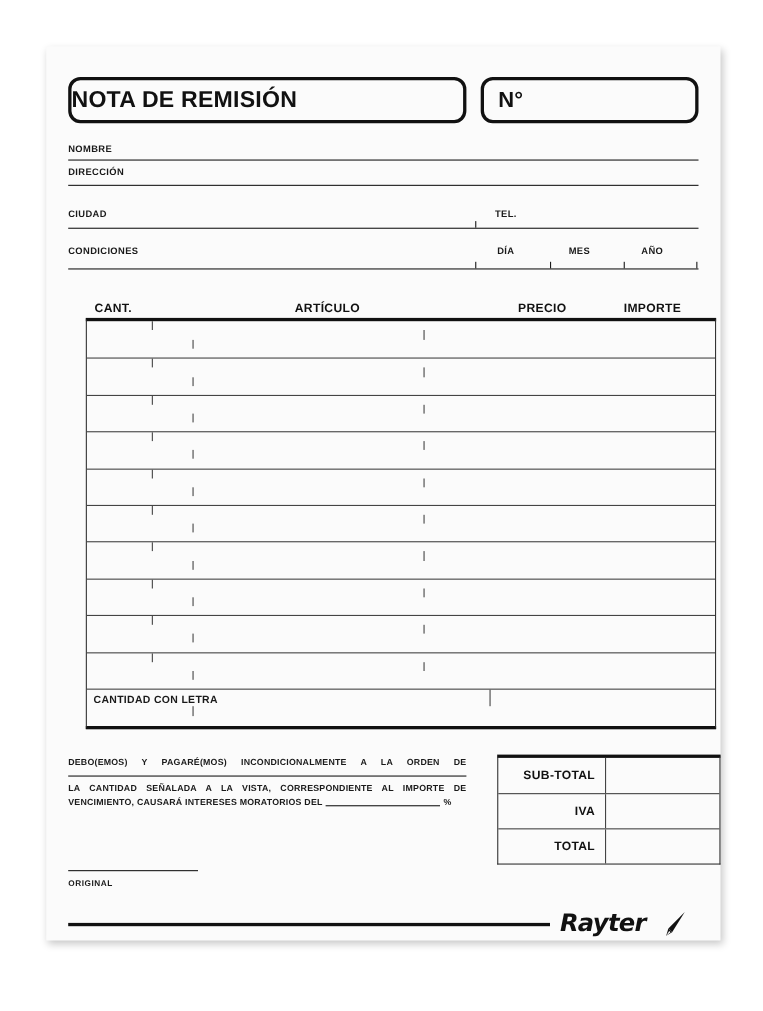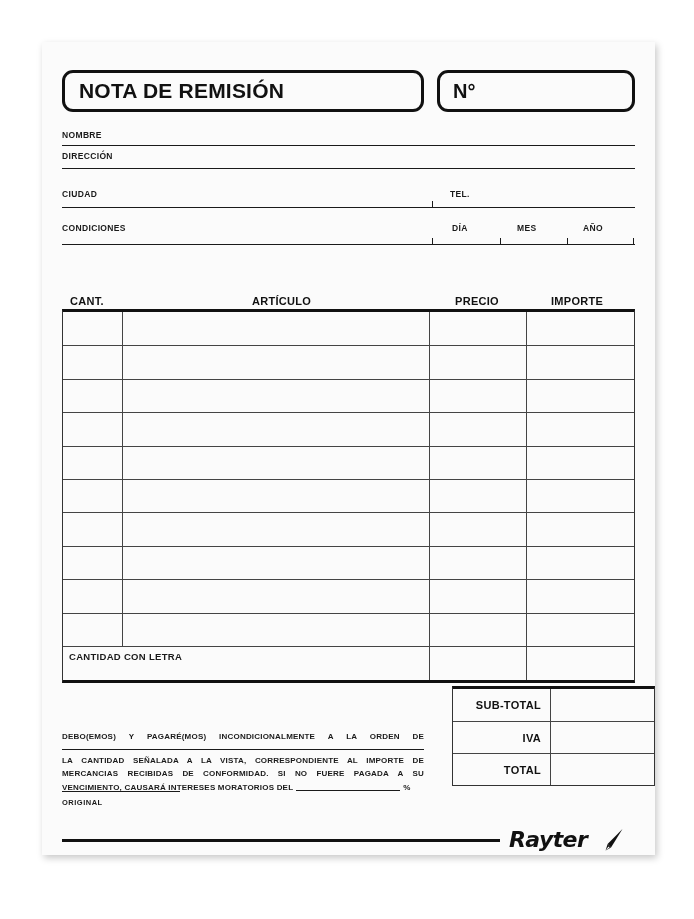--- a/index.html
+++ b/index.html
@@ -50,21 +50,20 @@
   .hdr-box {
     border: 3px solid #111;
     border-radius: 11px;
     background: #fbfbfb;
     display: flex;
     align-items: center;
     box-sizing: border-box;
   }
   .hdr-title {
     width: 362px;
-    padding-left: 14px;
   }
   .hdr-no {
     width: 198px;
     margin-left: 13px;
     padding-left: 13px;
   }
   .hdr-title-text {
     font-size: 21px;
     font-weight: 700;
     letter-spacing: 0.2px;
@@ -97,24 +96,23 @@
   }
   .tick {
     position: absolute;
     background: #1a1a1a;
     width: 1.4px;
   }
 
   
   #table {
     position: absolute;
-    left: 20px;
+    left: 36px;
     top: 227px;
     width: 573px;
-    margin-top: 20px;
   }
   .thead {
     position: relative;
     height: 20px;
   }
   .th {
     position: absolute;
     font-size: 11px;
     font-weight: 700;
     letter-spacing: 0.3px;
@@ -125,20 +123,21 @@
     border-top: 3px solid #111;
     border-bottom: 3px solid #111;
     border-left: 1.5px solid #333;
     border-right: 1.5px solid #333;
     box-sizing: border-box;
   }
   .trow {
     display: flex;
     height: 33.4px;
     box-sizing: border-box;
+    flex-direction: column;
   }
   .trow + .trow { border-top: 1.5px solid #444; }
   .tcell {
     box-sizing: border-box;
     height: 100%;
   }
   .c-cant   { width: 60px;  border-right: 1.5px solid #444; }
   .c-art    { width: 307px; border-right: 1.5px solid #444; }
   .c-precio { width: 97px;  border-right: 1.5px solid #444; }
   .c-importe{ width: 106px; }
@@ -162,21 +161,20 @@
     position: absolute;
     left: 20px;
     top: 644px;
     width: 573px;
   }
   #legal {
     position: absolute;
     left: 0;
     top: 0;
     width: 362px;
-    margin-top: 44px;
   }
   .legal-line {
     font-size: 8px;
     font-weight: 600;
     letter-spacing: 0.2px;
     color: #1a1a1a;
     text-align: justify;
     text-align-last: justify;
     line-height: 13.5px;
     white-space: nowrap;
@@ -413,21 +411,20 @@
           </div>
         </div>
       </div>
 
       <div id="bottom">
         <div id="legal">
           <div class="legal-line legal-top">DEBO(EMOS)  Y  PAGARÉ(MOS)  INCONDICIONALMENTE  A  LA  ORDEN  DE</div>
           <div class="legal-rule"></div>
           <div class="legal-body">
             <div class="legal-line lb">LA CANTIDAD SEÑALADA A LA VISTA, CORRESPONDIENTE AL IMPORTE DE</div>
-            <div class="legal-line lb">MERCANCIAS RECIBIDAS DE CONFORMIDAD. SI NO FUERE PAGADA A SU</div>
             <div class="legal-line" style="text-align:left; text-align-last:left;"><span>VENCIMIENTO, CAUSARÁ INTERESES MORATORIOS DEL</span><span class="blank-inline"></span><span>%</span></div>
           </div>
         </div>
 
         <div id="totals">
           <div class="tot-row">
             <div class="tot-label">SUB-TOTAL</div>
             <div class="tot-val"></div>
           </div>
           <div class="tot-row">

